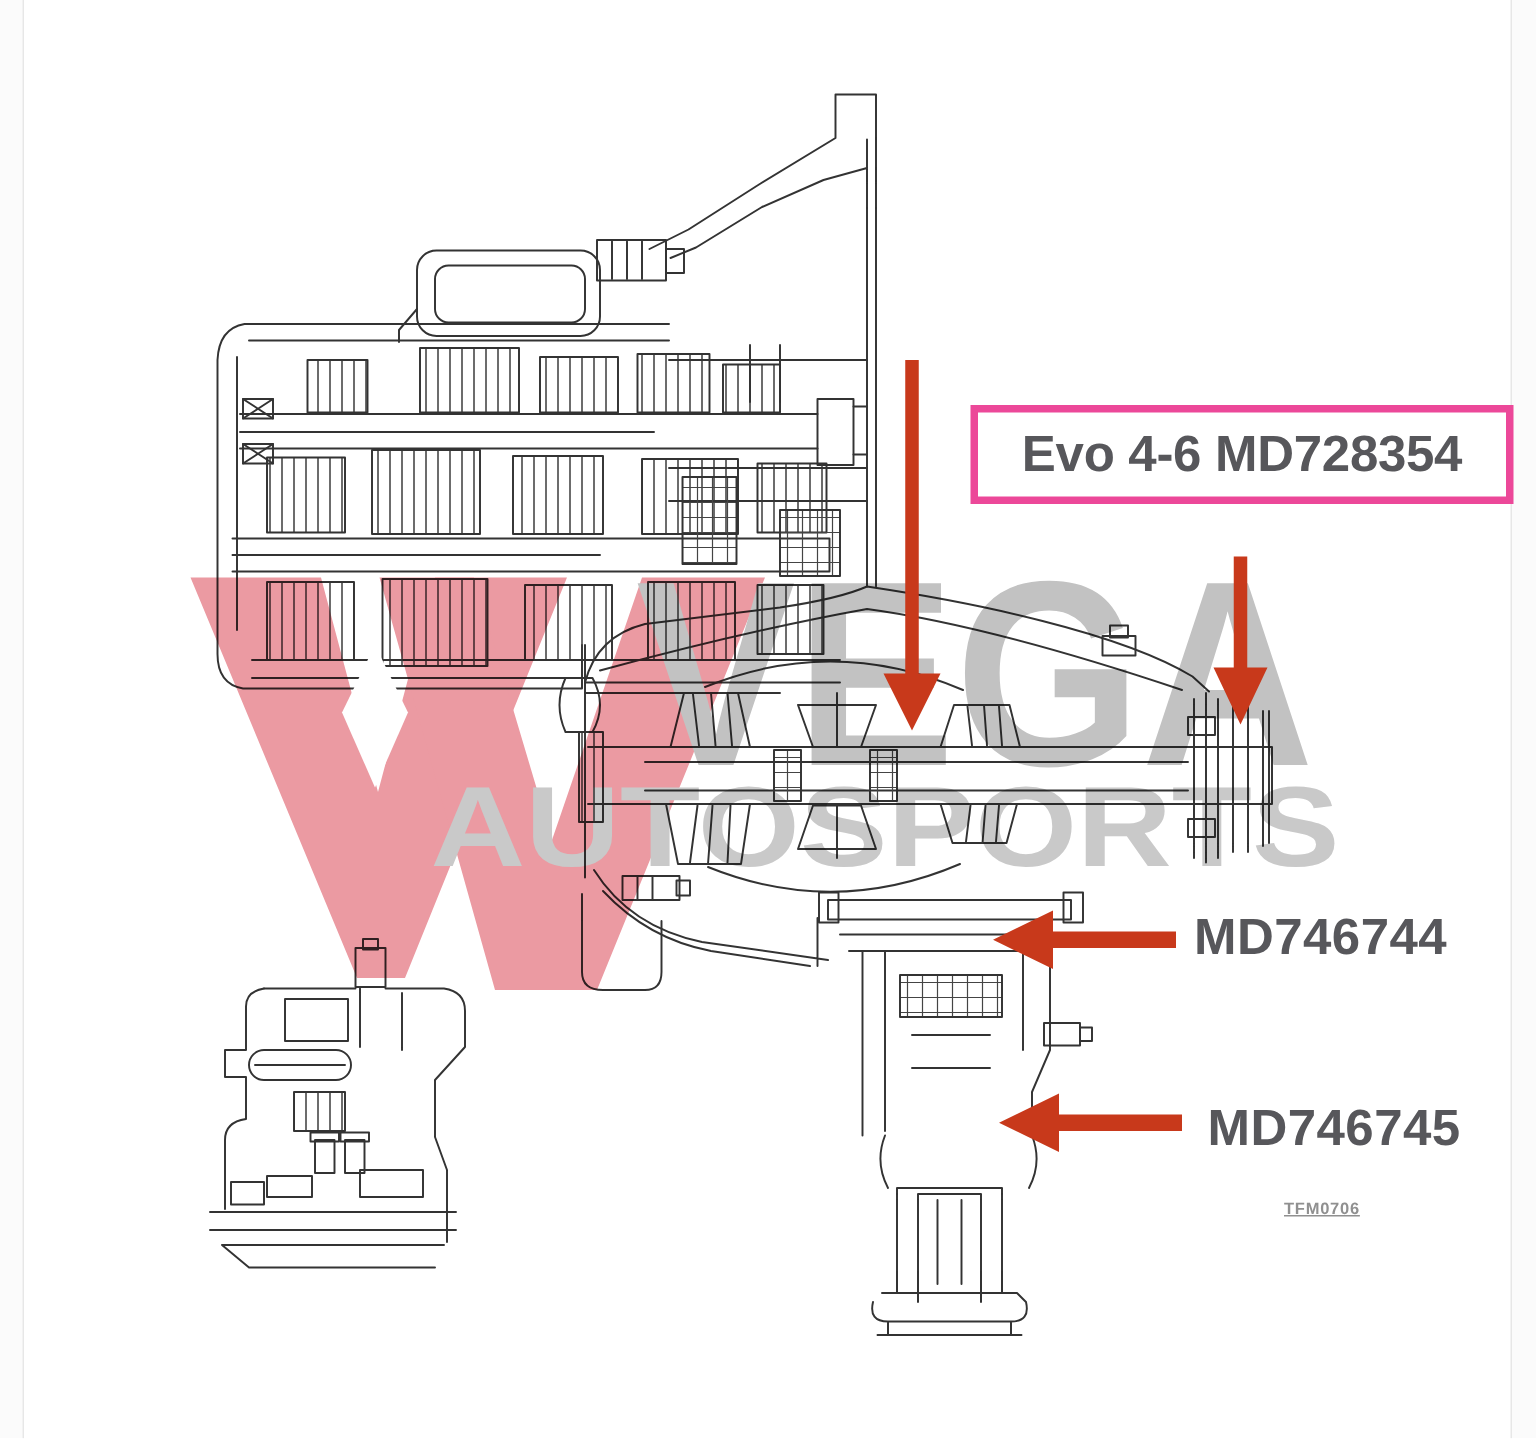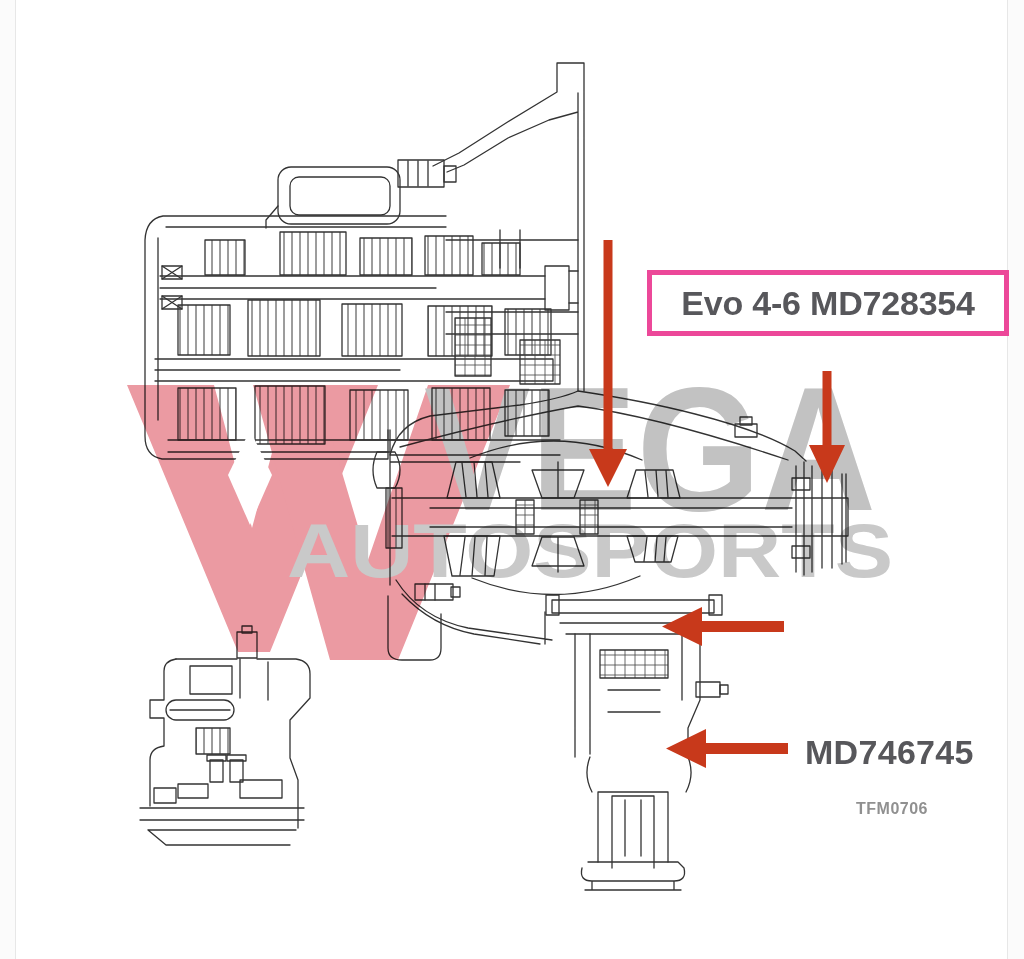--- a/index.html
+++ b/index.html
@@ -10,22 +10,22 @@
   svg{position:absolute;left:0;top:0;}
   .lbl{position:absolute;color:#57575b;font-weight:700;white-space:nowrap;
        letter-spacing:0.3px;}
   #lbl-top{left:601px;top:198px;font-size:34px;}
   #highlight-box{position:absolute;left:647px;top:270px;width:352px;height:56px;
        border:5px solid #ec4899;display:flex;align-items:center;justify-content:center;}
   #lbl-evo{font-size:34px;letter-spacing:-0.2px;}
   #lbl-tme{left:659px;top:330px;font-size:34px;letter-spacing:0px;}
   #lbl-mid{left:796px;top:606px;font-size:34px;}
   #lbl-bottom{left:805px;top:733px;font-size:34px;text-align:right;}
-  #lbl-ref{left:856px;top:800px;font-size:16px;font-weight:600;color:#909090;
-       letter-spacing:0.5px;}
+  #lbl-ref{left:856px;top:800px;font-size:11px;font-weight:600;color:#909090;
+       letter-spacing:0.5px;text-decoration:underline;}
   .wm{mix-blend-mode:multiply;}
 </style>
 </head>
 <body>
 
 <div id="stage">
 
   <div class="gutter" style="left:0;"></div>
   <div class="gutter" style="right:0;width:16px;"></div>
   <div class="gutter-line" style="left:15px;"></div>
@@ -182,17 +182,18 @@
       <path d="M788,743 L788,754 L706,754 L706,768 L666,748.5 L706,729 L706,743 Z"></path>
     </g>
   </svg>
 
 
   <div id="highlight-box">
     <span class="lbl" id="lbl-evo">Evo 4-6 MD728354</span>
   </div>
 
 
+  <div class="lbl" id="lbl-mid">MD746744</div>
 
   <div class="lbl" id="lbl-bottom">MD746745</div>
 
   <div class="lbl" id="lbl-ref">TFM0706</div>
 </div>
 
 </body></html>

